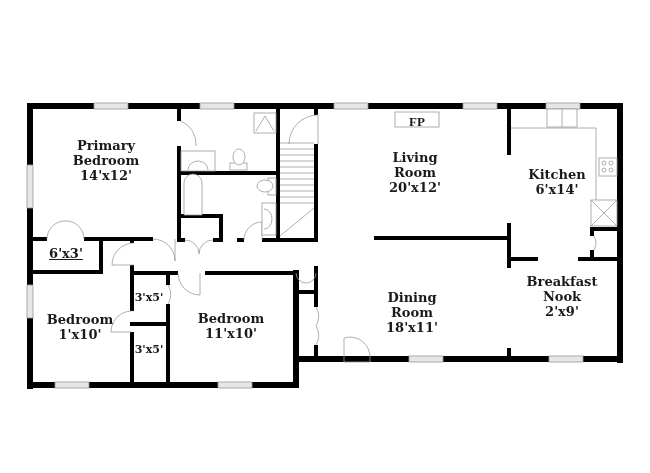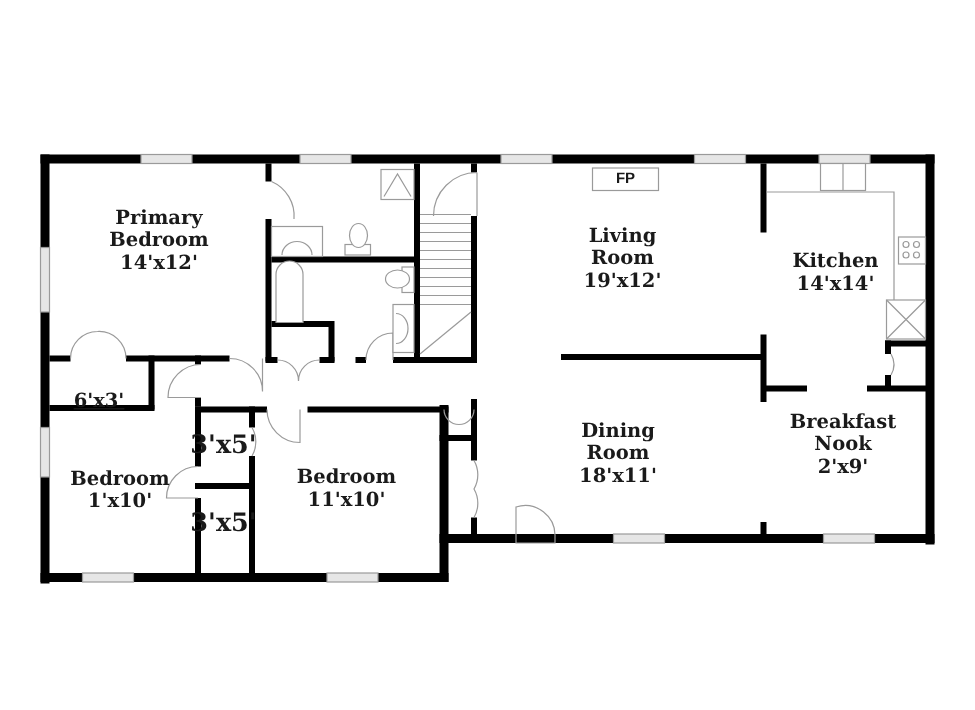--- a/index.html
+++ b/index.html
@@ -9,24 +9,24 @@
   .win { fill: #e6e6e6; stroke: #9a9a9a; stroke-width: 0.8; }
   .thin { fill: none; stroke: #9a9a9a; stroke-width: 0.8; }
   .fix { fill: #ffffff; stroke: #9a9a9a; stroke-width: 0.8; }
   .lbl {
     position: absolute; transform: translateX(-50%);
     font-family: "DejaVu Serif", "Liberation Serif", serif;
     font-weight: bold; color: #1a1a1a; text-align: center;
     font-size: 13px; line-height: 15px; white-space: nowrap;
   }
   .lbl span { display: block; }
-  .lbl.small { font-size: 17px; line-height: 13px; }
+  .lbl.small { font-size: 11px; line-height: 13px; }
   .fp {
-    position: absolute; font-family: Liberation Sans, sans-serif; font-weight: bold;
-    font-size: 10px; color: #1a1a1a; transform: translateX(-50%);
+    position: absolute; font-family: Liberation Serif, serif; font-weight: bold;
+    font-size: 13px; color: #1a1a1a; transform: translateX(-50%);
   }
 </style>
 </head>
 <body>
 
 <svg id="plan" viewBox="0 0 650 473" xmlns="http://www.w3.org/2000/svg">
 
   <g>
 
     <rect class="wall" x="27" y="103" width="596" height="6"></rect>
@@ -180,44 +180,44 @@
 </svg>
 
 <div class="lbl" style="left:106px; top:138px;">
   <span>Primary</span>
   <span>Bedroom</span>
   <span>14'x12'</span>
 </div>
 <div class="lbl" style="left:415px; top:150px;">
   <span>Living</span>
   <span>Room</span>
-  <span>19'x12'</span>
+  <span>20'x12'</span>
 </div>
 <div class="lbl" style="left:557px; top:167px;">
   <span>Kitchen</span>
-  <span>14'x14'</span>
-</div>
-<div class="lbl" style="left:66px; top:260px;text-decoration:underline;">
+  <span>6'x14'</span>
+</div>
+<div class="lbl" style="left:66px; top:246px;text-decoration:underline;">
   <span>6'x3'</span>
 </div>
 <div class="lbl small" style="left:149px; top:291px;">
   <span>3'x5'</span>
 </div>
 <div class="lbl small" style="left:149px; top:343px;">
   <span>3'x5'</span>
 </div>
 <div class="lbl" style="left:80px; top:312px;">
   <span>Bedroom</span>
   <span>1'x10'</span>
 </div>
 <div class="lbl" style="left:231px; top:311px;">
   <span>Bedroom</span>
   <span>11'x10'</span>
 </div>
-<div class="lbl" style="left:412px; top:280px;">
+<div class="lbl" style="left:412px; top:290px;">
   <span>Dining</span>
   <span>Room</span>
   <span>18'x11'</span>
 </div>
 <div class="lbl" style="left:562px; top:274px;">
   <span>Breakfast</span>
   <span>Nook</span>
   <span>2'x9'</span>
 </div>
 <div class="fp" style="left:417px; top:114px;">FP</div>

